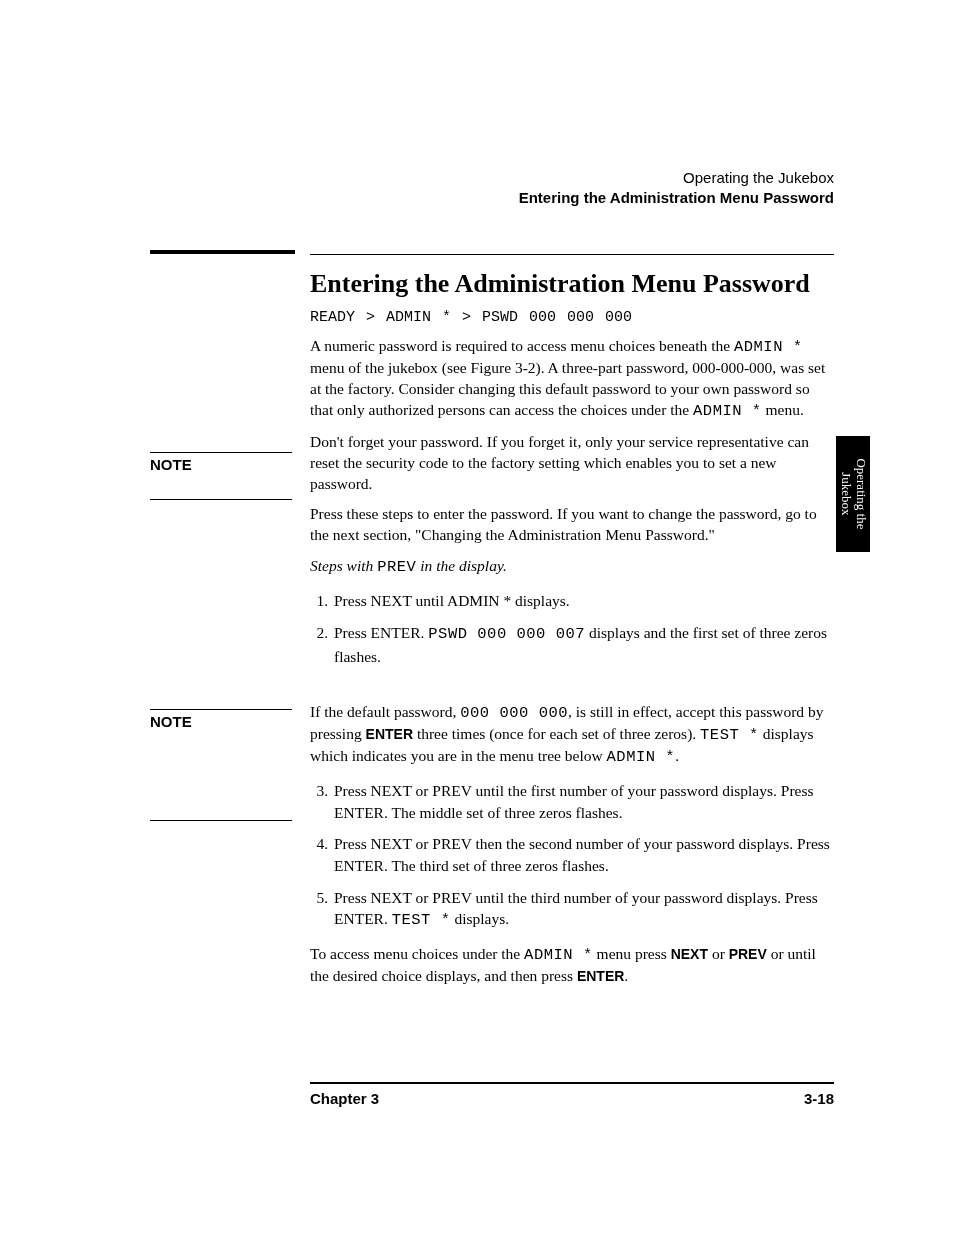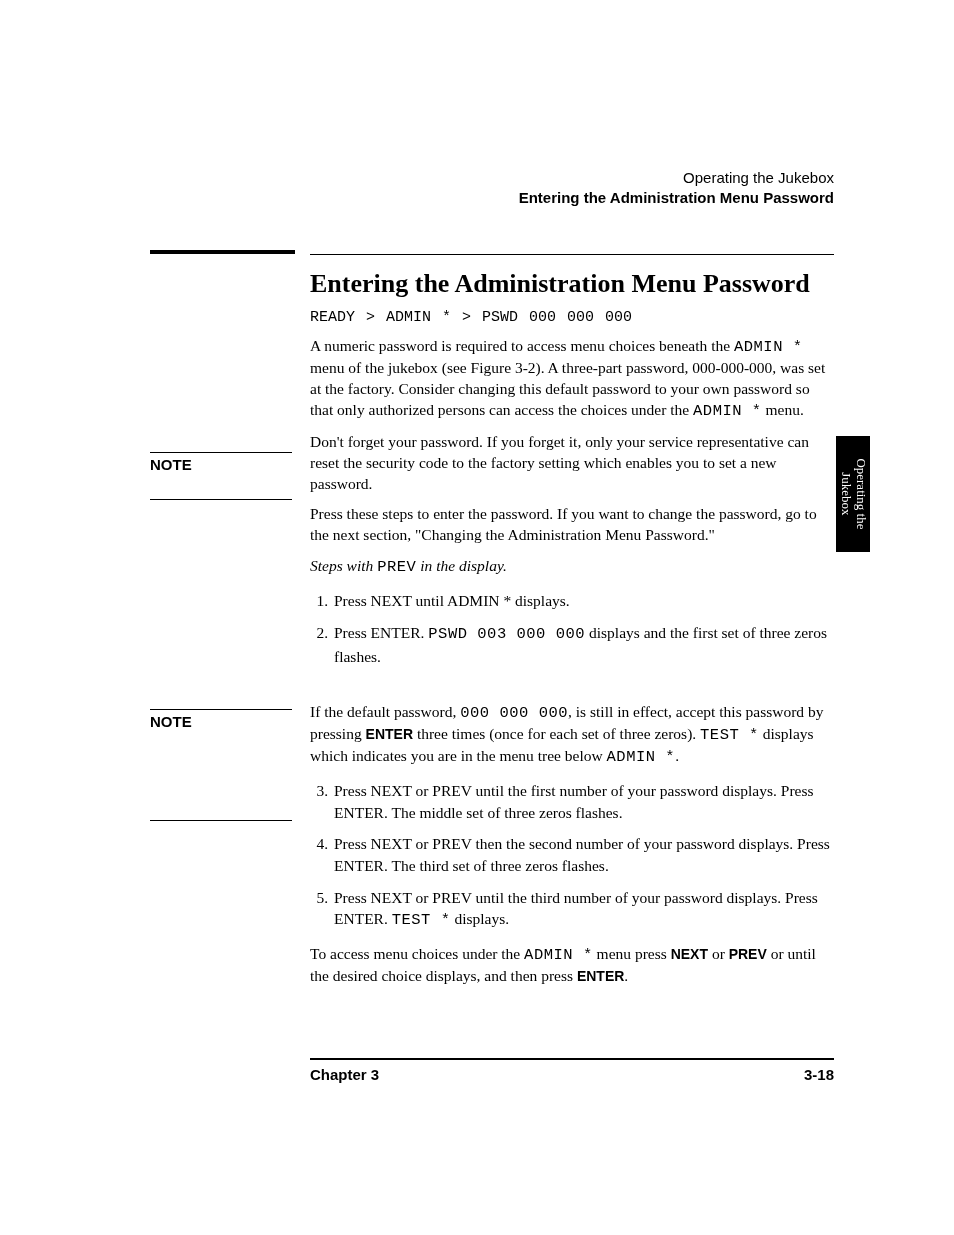--- a/index.html
+++ b/index.html
@@ -121,21 +121,21 @@
     transform: rotate(90deg);
     white-space: nowrap;
     text-align: center;
     line-height: 1.15;
   }
 
   .footer {
     position: absolute;
     left: 310px;
     right: 120px;
-    bottom: 152px;
+    bottom: 128px;
   }
   .footer .f-rule { border-top: 2px solid #000; margin-bottom: 6px; }
   .footer-row {
     display: flex;
     justify-content: space-between;
     font-family: Arial, Helvetica, sans-serif;
     font-weight: 700;
     font-size: 15px;
   }
 </style>
@@ -184,21 +184,21 @@
 
         <p class="body italic">
           <span>Steps with </span><span class="mono" style="font-style:normal">PREV</span><span> in the display.</span>
         </p>
 
         <ol class="steps" start="1">
           <li>
             <span>Press </span><span class="sans-b">NEXT</span><span> until </span><span class="sans-b">ADMIN *</span><span> displays.</span>
           </li>
           <li>
-            <span>Press </span><span class="sans-b">ENTER</span><span>. </span><span class="mono">PSWD 003 000 000</span><span> displays and the first set of three zeros flashes.</span>
+            <span>Press </span><span class="sans-b">ENTER</span><span>. </span><span class="mono">PSWD 000 000 007</span><span> displays and the first set of three zeros flashes.</span>
           </li>
         </ol>
       </div>
     </div>
 
     <div class="note-block">
       <div class="note-left">
         <div class="n-rule-top"></div>
         <div class="n-label">NOTE</div>
         <div class="n-rule-bot" style="margin-top:64px"></div>

